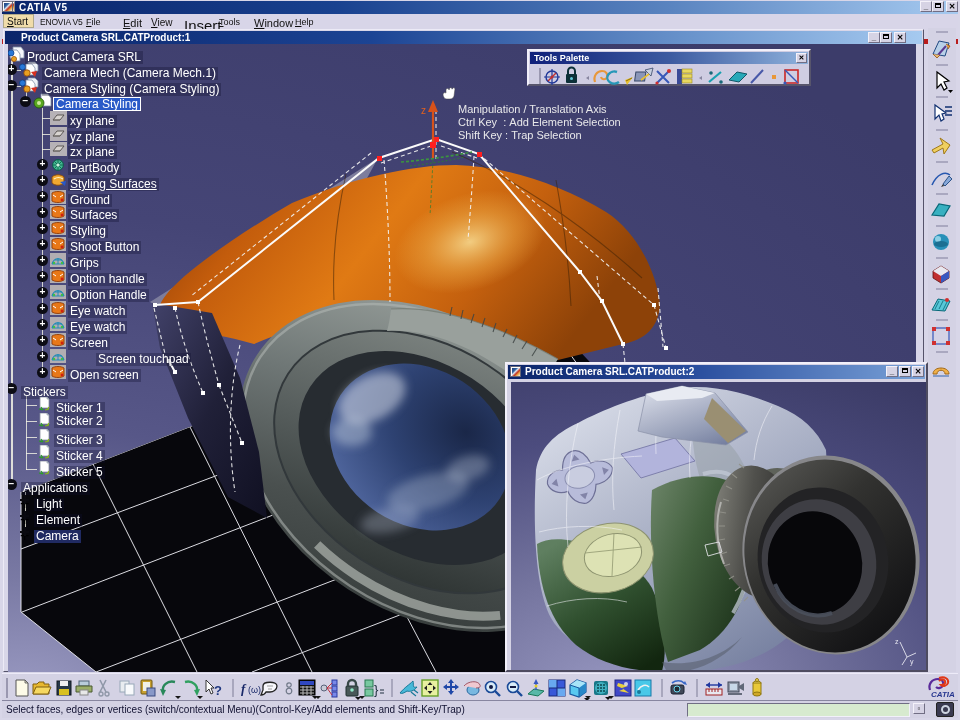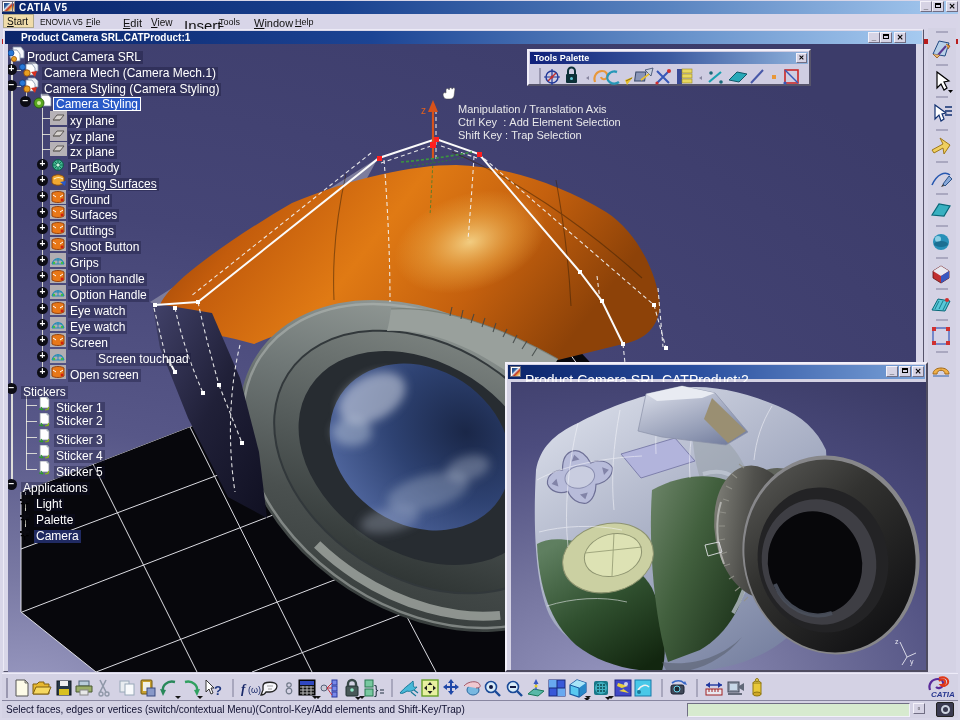--- a/index.html
+++ b/index.html
@@ -316,21 +316,21 @@
 <div class="trow" style="left:34px;top:35px;"><span class="tlabel">Camera Styling (Camera Styling)</span></div>
 <div class="exp" style="left:12px;top:52px;">−</div>
 <div class="trow" style="left:45px;top:50px;"><span class="tlabel tsel">Camera Styling</span></div>
 <div class="trow" style="left:60px;top:67px;"><span class="tlabel">xy plane</span></div>
 <div class="trow" style="left:60px;top:83px;"><span class="tlabel">yz plane</span></div>
 <div class="trow" style="left:60px;top:98px;"><span class="tlabel">zx plane</span></div>
 <div class="trow" style="left:60px;top:114px;"><span class="tlabel">PartBody</span></div>
 <div class="trow" style="left:60px;top:130px;"><span class="tlabel" style="text-decoration:underline;">Styling Surfaces</span></div>
 <div class="trow" style="left:60px;top:146px;"><span class="tlabel">Ground</span></div>
 <div class="trow" style="left:60px;top:161px;"><span class="tlabel">Surfaces</span></div>
-<div class="trow" style="left:60px;top:177px;"><span class="tlabel">Cuttings</span></div>
+<div class="trow" style="left:60px;top:177px;"><span class="tlabel">Styling</span></div>
 <div class="trow" style="left:60px;top:193px;"><span class="tlabel">Shoot Button</span></div>
 <div class="trow" style="left:60px;top:209px;"><span class="tlabel">Grips</span></div>
 <div class="trow" style="left:60px;top:225px;"><span class="tlabel">Option handle</span></div>
 <div class="trow" style="left:60px;top:241px;"><span class="tlabel">Option Handle</span></div>
 <div class="trow" style="left:60px;top:257px;"><span class="tlabel">Eye watch</span></div>
 <div class="trow" style="left:60px;top:273px;"><span class="tlabel">Eye watch</span></div>
 <div class="trow" style="left:60px;top:289px;"><span class="tlabel">Screen</span></div>
 <div class="trow" style="left:60px;top:305px;padding-left:28px;"><span class="tlabel">Screen touchpad</span></div>
 <div class="trow" style="left:60px;top:321px;"><span class="tlabel">Open screen</span></div>
 <div class="exp" style="left:-2px;top:339px;">−</div>
@@ -338,21 +338,21 @@
 <div class="trow" style="left:46px;top:354px;"><span class="tlabel">Sticker 1</span></div>
 <div class="trow" style="left:46px;top:367px;"><span class="tlabel">Sticker 2</span></div>
 <div class="trow" style="left:46px;top:386px;"><span class="tlabel">Sticker 3</span></div>
 <div class="trow" style="left:46px;top:402px;"><span class="tlabel">Sticker 4</span></div>
 <div class="trow" style="left:46px;top:418px;"><span class="tlabel">Sticker 5</span></div>
 <div class="exp" style="left:-2px;top:435px;">−</div>
 <div class="trow" style="left:13px;top:434px;"><span class="tlabel">Applications</span></div>
 <div class="pluss" style="left:12px;top:451px;">+</div>
 <div class="trow" style="left:26px;top:450px;"><span class="tlabel">Light</span></div>
 <div class="pluss" style="left:12px;top:467px;">+</div>
-<div class="trow" style="left:26px;top:466px;"><span class="tlabel">Palette</span></div>
+<div class="trow" style="left:26px;top:466px;"><span class="tlabel">Element</span></div>
 <div class="pluss" style="left:12px;top:483px;">+</div>
 <div class="trow" style="left:26px;top:482px;"><span class="tlabel tdark">Camera</span></div>
 <div class="exp" style="left:29px;top:115px;">+</div>
 <div class="exp" style="left:29px;top:131px;">+</div>
 <div class="exp" style="left:29px;top:147px;">+</div>
 <div class="exp" style="left:29px;top:163px;">+</div>
 <div class="exp" style="left:29px;top:179px;">+</div>
 <div class="exp" style="left:29px;top:195px;">+</div>
 <div class="exp" style="left:29px;top:211px;">+</div>
 <div class="exp" style="left:29px;top:227px;">+</div>
@@ -553,21 +553,21 @@
   </svg>
 </div>
 
 </div>
 
 <div id="innerwin" style="position:absolute;left:505px;top:362px;width:423px;height:310px;background:#d4d2e4;border:2px solid;border-color:#f2f0fa #4e4c60 #4e4c60 #f2f0fa;">
   <div style="position:absolute;left:1px;top:1px;right:1px;height:14px;background:linear-gradient(to right,#0a246a 0%,#2a4e9e 45%,#7aa2d8 100%);">
     <div style="position:absolute;left:2px;top:1px;width:11px;height:11px;background:#fff;border:1px solid #667;">
         <div style="position:absolute;left:1px;top:1px;width:8px;height:8px;background:linear-gradient(135deg,#204080 0%,#3060a0 30%,#e0e8f0 45%,#c03020 60%,#e8a040 75%,#f0f0f0 100%);"></div>
       </div>
-    <span style="position:absolute;left:17px;top:7px;color:#fff;font-size:14px;font-weight:normal;">Product Camera SRL.CATProduct:2</span>
+    <span style="position:absolute;left:17px;top:1px;color:#fff;font-size:10px;font-weight:bold;">Product Camera SRL.CATProduct:2</span>
     <span class="wbtn" style="position:absolute;right:27px;top:1px;width:12px;height:11px;">_</span>
       <span class="wbtn" style="position:absolute;right:14px;top:1px;width:12px;height:11px;"><span class="rbox"></span></span>
       <span class="wbtn" style="position:absolute;right:1px;top:1px;width:12px;height:11px;">✕</span>
   </div>
   <div style="position:absolute;left:4px;top:18px;width:415px;height:288px;overflow:hidden;">
   <svg width="415" height="288" viewBox="509 380 415 288">
     <defs>
       <radialGradient id="ibg" cx="0.25" cy="1.1" r="1.45">
         <stop offset="0" stop-color="#9898c2"></stop>
         <stop offset="0.3" stop-color="#75759f"></stop>

